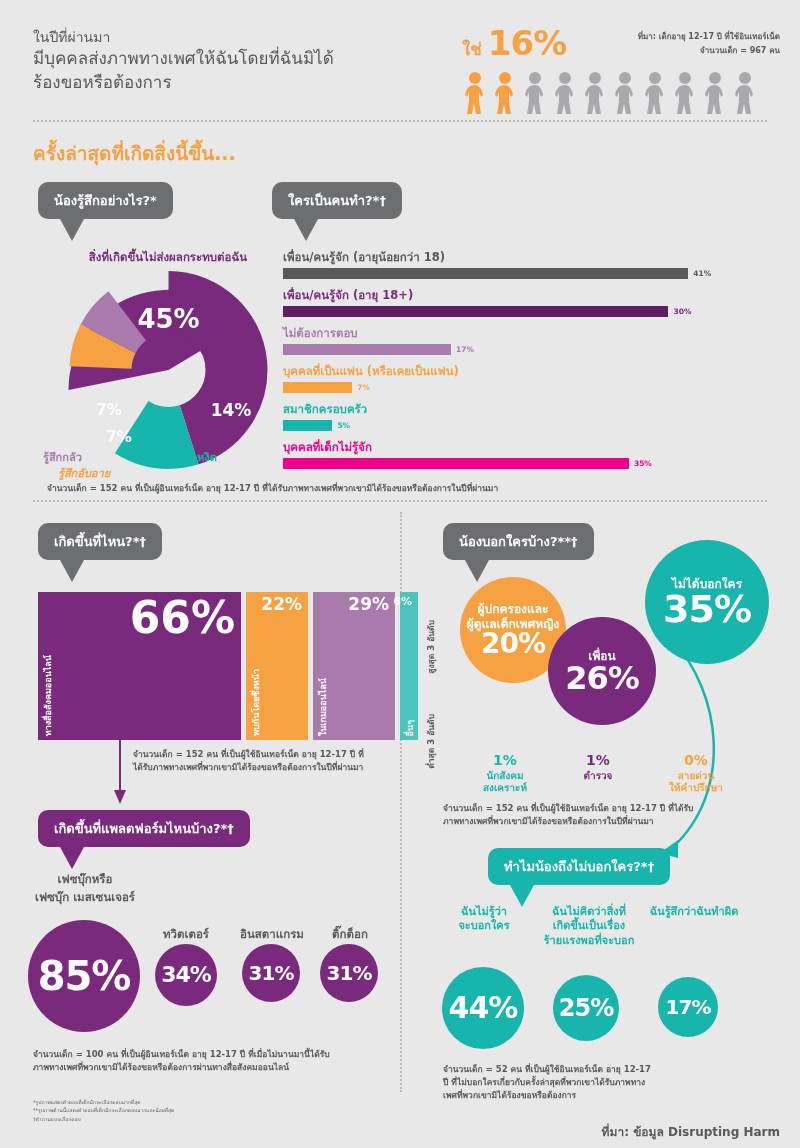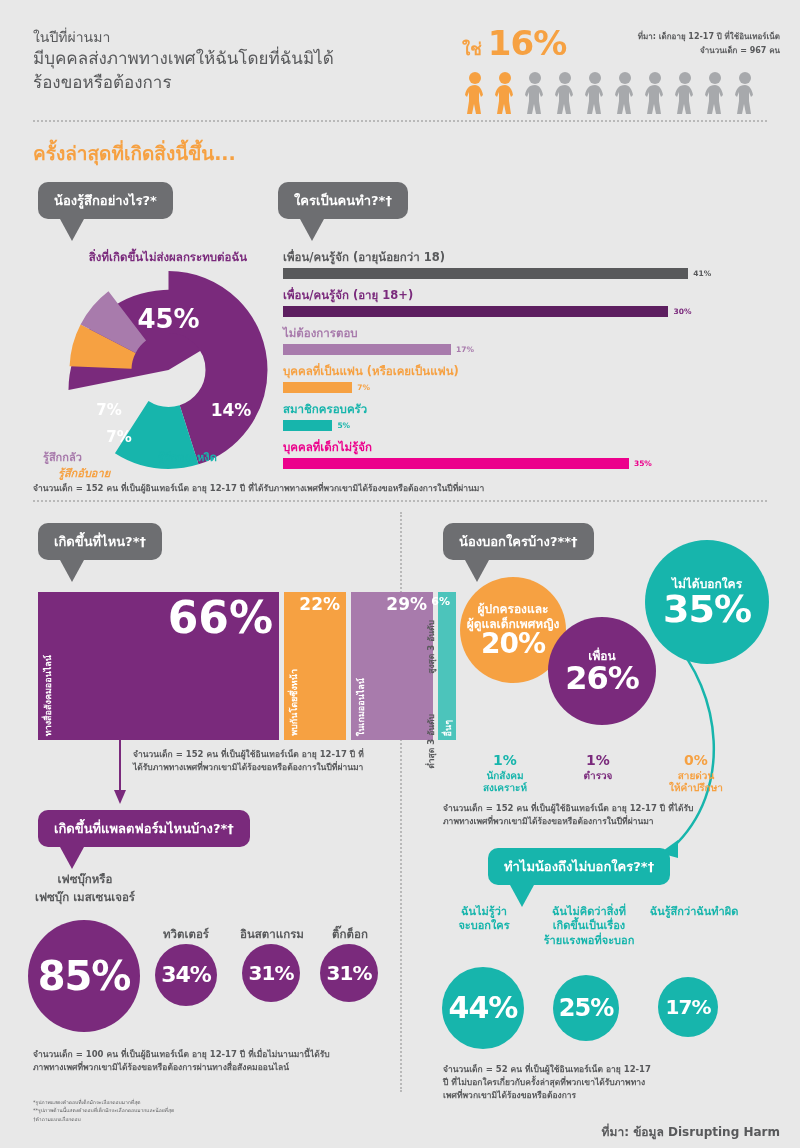--- a/index.html
+++ b/index.html
@@ -240,21 +240,21 @@
       <text x="175" y="146" text-anchor="middle" fill="#ffffff" font-size="17" font-weight="bold" font-family="DejaVu Sans, sans-serif">14%</text>
       <text x="53" y="145" text-anchor="middle" fill="#ffffff" font-size="15" font-weight="bold" font-family="DejaVu Sans, sans-serif">7%</text>
       <text x="63" y="172" text-anchor="middle" fill="#ffffff" font-size="15" font-weight="bold" font-family="DejaVu Sans, sans-serif">7%</text>
     </svg>
 
     <div class="donut-lab" style="left:-5px; top:200px; color:#a87bac;">รู้สึกกลัว</div>
     <div class="donut-lab" style="left:10px; top:216px; color:#f6a142;font-style:italic;">รู้สึกอับอาย</div>
     <div class="donut-lab" style="left:110px; top:200px; color:#17b5ac;">รู้สึกหงุดหงิด</div>
   </div>
 
-  <div class="bubble bub-gray" style="left:278px; top:182px;">
+  <div class="bubble bub-gray" style="left:272px; top:182px;">
     <span>ใครเป็นคนทำ?*†</span>
   </div>
 
   <div class="bars" id="who-bars">
       <div class="bar-row">
         <div class="bar-lab" style="color:#58595b">เพื่อน/คนรู้จัก (อายุน้อยกว่า 18)</div>
         <div class="bar-line">
           <div class="bar-fill" style="width:405.2325581395349px;background:#58595b"></div>
           <div class="bar-pct" style="color:#58595b">41%</div>
         </div>
@@ -289,32 +289,32 @@
       </div>
       <div class="bar-row">
         <div class="bar-lab" style="color:#ec008c">บุคคลที่เด็กไม่รู้จัก</div>
         <div class="bar-line">
           <div class="bar-fill" style="width:345.93023255813955px;background:#ec008c"></div>
           <div class="bar-pct" style="color:#ec008c">35%</div>
         </div>
       </div>
     </div>
 
-  <div class="note" style="left:33px; top:482px; width:720px;">จำนวนเด็ก = 152 คน ที่เป็นผู้อินเทอร์เน็ต อายุ 12-17 ปี ที่ได้รับภาพทางเพศที่พวกเขามิได้ร้องขอหรือต้องการในปีที่ผ่านมา</div>
+  <div class="note" style="left:47px; top:482px; width:720px;">จำนวนเด็ก = 152 คน ที่เป็นผู้อินเทอร์เน็ต อายุ 12-17 ปี ที่ได้รับภาพทางเพศที่พวกเขามิได้ร้องขอหรือต้องการในปีที่ผ่านมา</div>
 
   <div class="dotline" style="left:33px; top:500px; width:734px;"></div>
 
   <div class="vdivider" style="left:400px; top:512px; height:580px;"></div>
 
   <div class="bubble bub-gray" style="left:38px; top:523px;">
     <span>เกิดขึ้นที่ไหน?*†</span>
   </div>
 
   <div class="stack" id="where-stack">
-      <div class="stk" style="width: 241px; background: rgb(122, 42, 124);">
+      <div class="stk" style="width: 203px; background: rgb(122, 42, 124);">
         <div class="num" style="font-size:44px">66%</div>
         <div class="vlabel">ทางสื่อสังคมออนไลน์</div>
       </div>
       <div class="stk" style="width: 62px; background: rgb(246, 161, 66);">
         <div class="num" style="font-size:17px">22%</div>
         <div class="vlabel">พบกันโดยซึ่งหน้า</div>
       </div>
       <div class="stk" style="width: 82px; background: rgb(168, 123, 172); padding-left: 40px;">
         <div class="num" style="font-size:17px">29%</div>
         <div class="vlabel">ในเกมออนไลน์</div>

